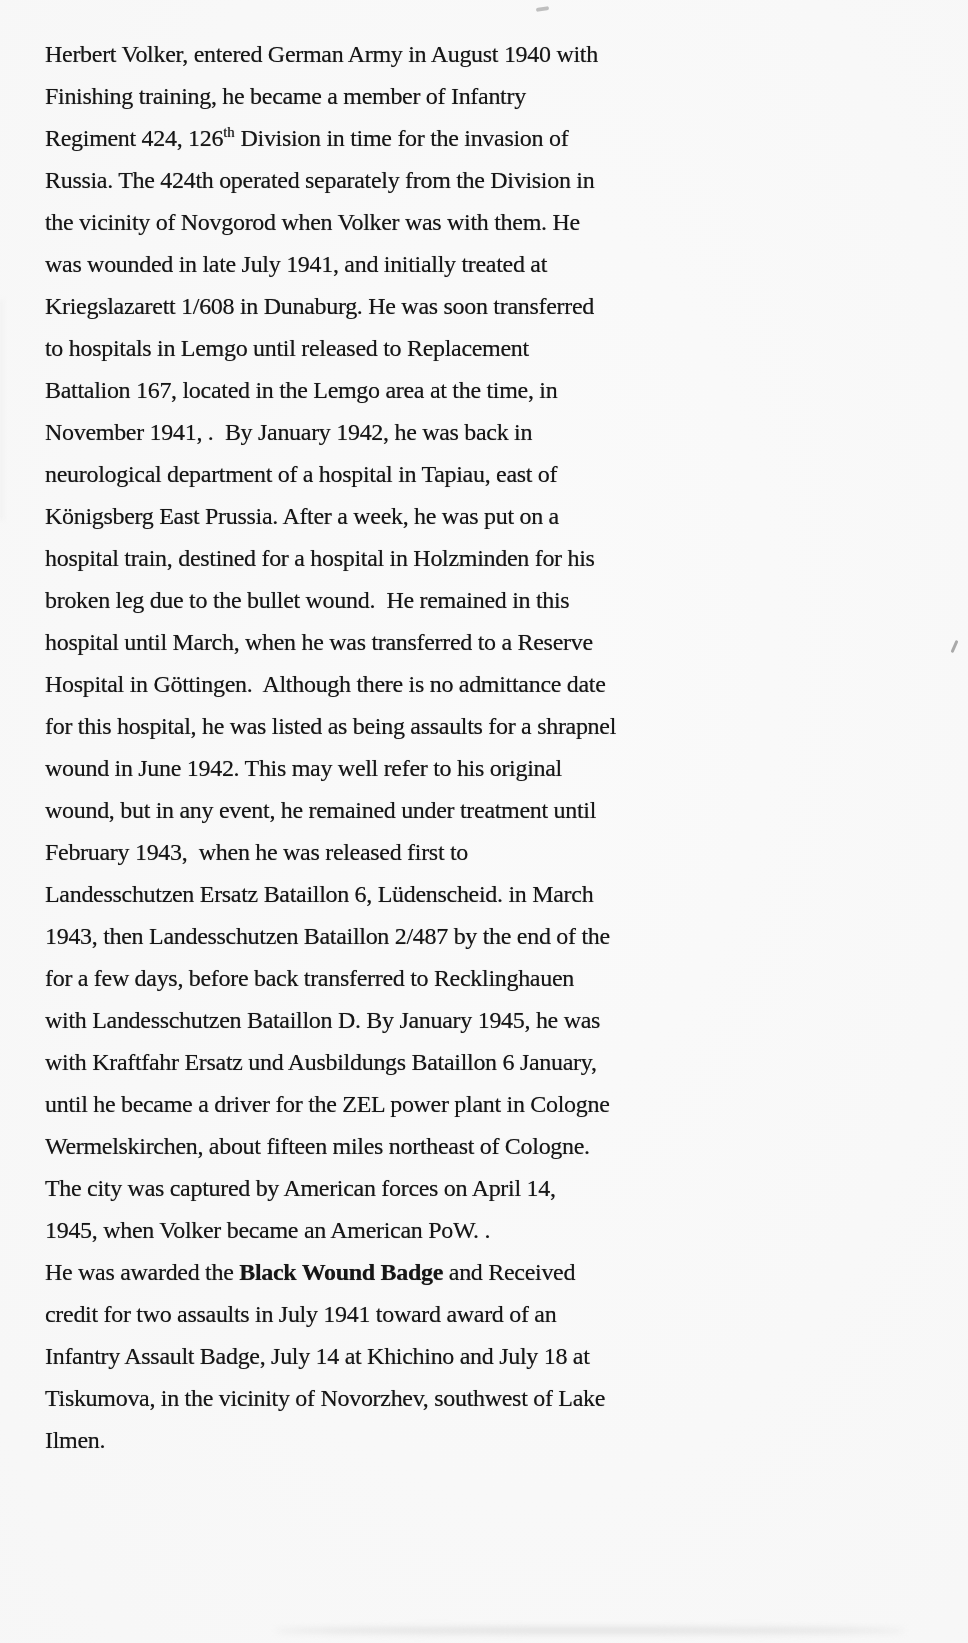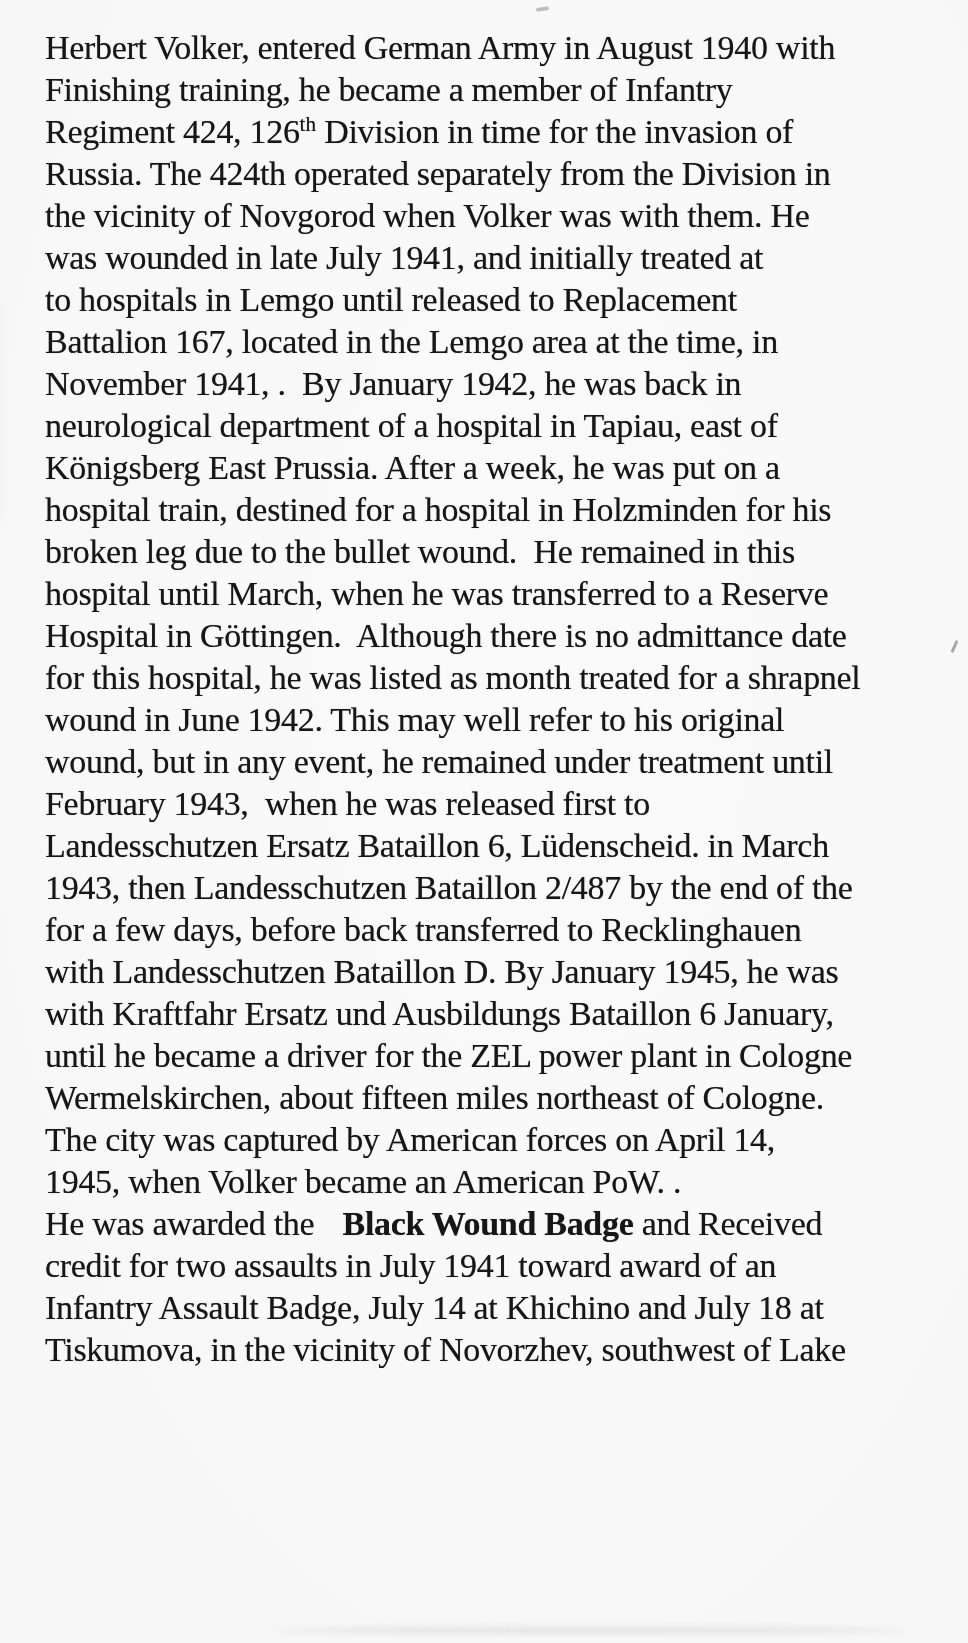--- a/index.html
+++ b/index.html
@@ -11,33 +11,33 @@
   }
   .page {
     position: relative;
     width: 968px; height: 1643px;
     background:
       radial-gradient(ellipse at 55% 40%, rgba(250,250,250,0.9), rgba(243,243,243,0.55)),
       #fbfbfb;
   }
   .text-block {
     position: absolute;
-    left: 45px; top: 27px;
+    left: 45px; top: 33px;
     width: 890px;
     color: #161616;
-    font-size: 34px;
+    font-size: 24px;
     line-height: 42px;
     letter-spacing: -0.3px;
     text-shadow: 0 0 0.7px rgba(10,10,10,0.55);
   }
   .line {
     white-space: pre;        
     height: 42px;
   }
-  .bold { font-weight: 700; margin-left: 20px; }
+  .bold { font-weight: 700; }
   .sup {
     font-size: 0.62em;
     vertical-align: super;
     letter-spacing: 0;
     line-height: 0;
   }
   
   .speck-top {
     position: absolute;
     left: 536px; top: 7px;
@@ -78,41 +78,43 @@
   <div class="speck-top"></div>
   <div class="smudge-left-edge"></div>
   <div class="mark-right"></div>
   <div class="text-block">
       <div class="line"><span>Herbert Volker, entered German Army in August 1940 with</span></div>
       <div class="line"><span>Finishing training, he became a member of Infantry</span></div>
       <div class="line"><span>Regiment 424, 126</span><span class="sup">th</span><span> Division in time for the invasion of</span></div>
       <div class="line"><span>Russia. The 424th operated separately from the Division in</span></div>
       <div class="line"><span>the vicinity of Novgorod when Volker was with them. He</span></div>
       <div class="line"><span>was wounded in late July 1941, and initially treated at</span></div>
+      <div class="line"><span>Kriegslazarett 1/608 in Dunaburg. He was soon transferred</span></div>
       <div class="line"><span>to hospitals in Lemgo until released to Replacement</span></div>
       <div class="line"><span>Battalion 167, located in the Lemgo area at the time, in</span></div>
       <div class="line"><span>November 1941, .  By January 1942, he was back in</span></div>
       <div class="line"><span>neurological department of a hospital in Tapiau, east of</span></div>
       <div class="line"><span>Königsberg East Prussia. After a week, he was put on a</span></div>
       <div class="line"><span>hospital train, destined for a hospital in Holzminden for his</span></div>
       <div class="line"><span>broken leg due to the bullet wound.  He remained in this</span></div>
       <div class="line"><span>hospital until March, when he was transferred to a Reserve</span></div>
       <div class="line"><span>Hospital in Göttingen.  Although there is no admittance date</span></div>
-      <div class="line"><span>for this hospital, he was listed as month treated for a shrapnel</span></div>
+      <div class="line"><span>for this hospital, he was listed as being assaults for a shrapnel</span></div>
       <div class="line"><span>wound in June 1942. This may well refer to his original</span></div>
       <div class="line"><span>wound, but in any event, he remained under treatment until</span></div>
       <div class="line"><span>February 1943,  when he was released first to</span></div>
       <div class="line"><span>Landesschutzen Ersatz Bataillon 6, Lüdenscheid. in March</span></div>
       <div class="line"><span>1943, then Landesschutzen Bataillon 2/487 by the end of the</span></div>
       <div class="line"><span>for a few days, before back transferred to Recklinghauen</span></div>
       <div class="line"><span>with Landesschutzen Bataillon D. By January 1945, he was</span></div>
       <div class="line"><span>with Kraftfahr Ersatz und Ausbildungs Bataillon 6 January,</span></div>
       <div class="line"><span>until he became a driver for the ZEL power plant in Cologne</span></div>
       <div class="line"><span>Wermelskirchen, about fifteen miles northeast of Cologne.</span></div>
       <div class="line"><span>The city was captured by American forces on April 14,</span></div>
       <div class="line"><span>1945, when Volker became an American PoW. .</span></div>
       <div class="line"><span>He was awarded the </span><span class="bold">Black Wound Badge</span><span> and Received</span></div>
       <div class="line"><span>credit for two assaults in July 1941 toward award of an</span></div>
       <div class="line"><span>Infantry Assault Badge, July 14 at Khichino and July 18 at</span></div>
       <div class="line"><span>Tiskumova, in the vicinity of Novorzhev, southwest of Lake</span></div>
+      <div class="line"><span>Ilmen.</span></div>
     </div>
   <div class="smudge-bottom"></div>
 </div>
 
 </body></html>

